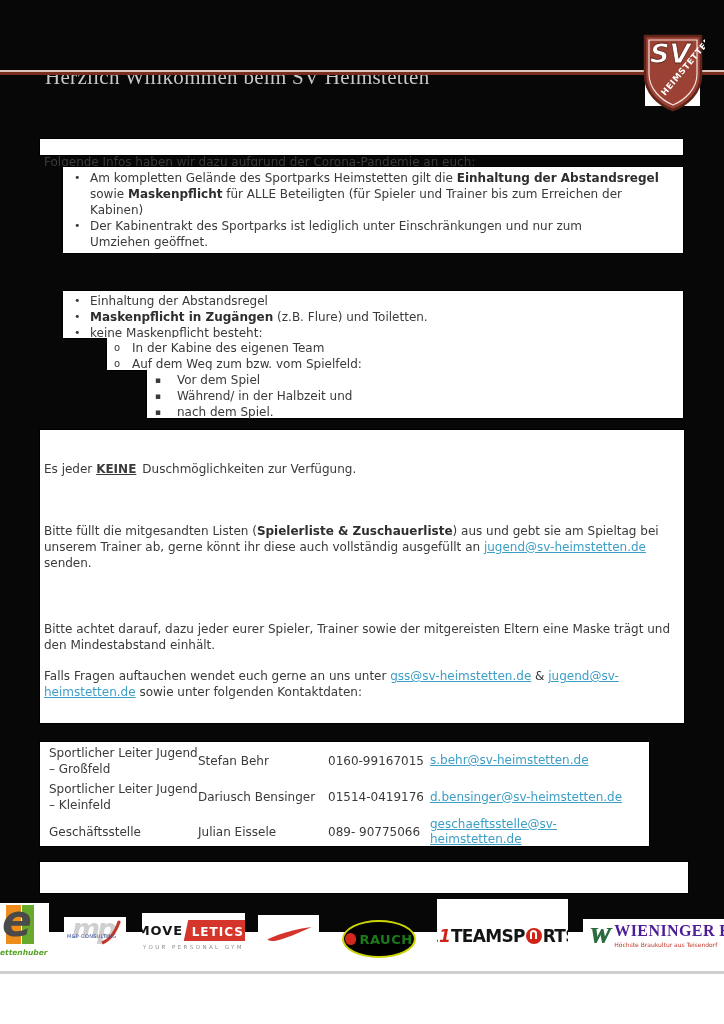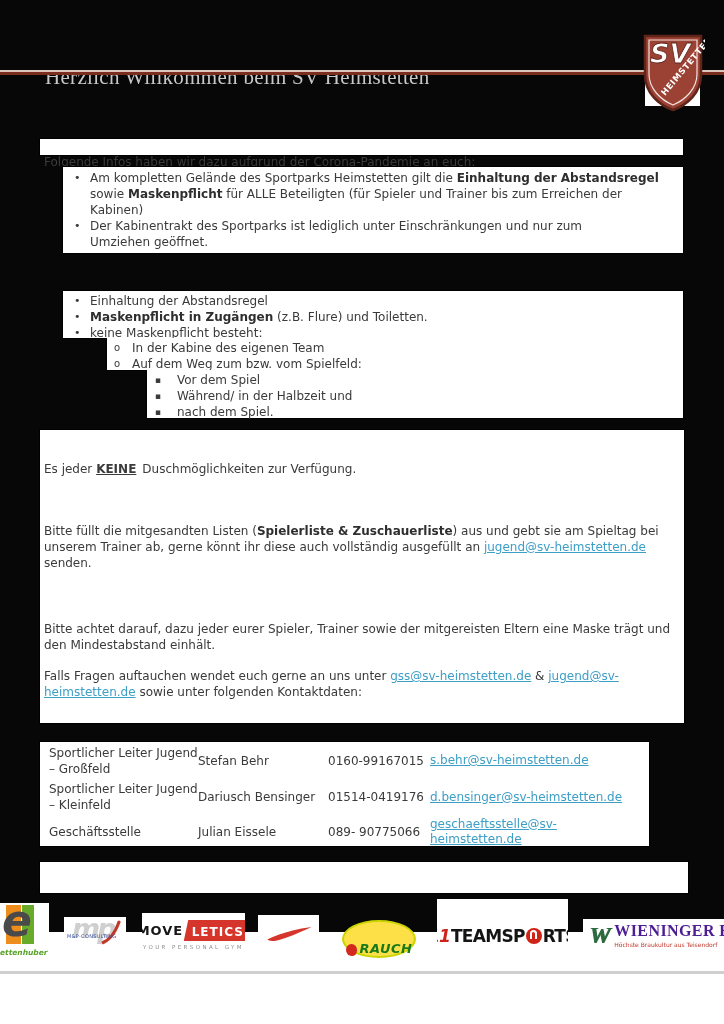--- a/index.html
+++ b/index.html
@@ -42,22 +42,22 @@
   .etten-name{position:absolute;left:0px;bottom:1px;font-size:7.5px;font-weight:bold;font-style:italic;color:#57a32a;white-space:nowrap;margin-top:6px;}
   .mp-big{position:absolute;left:8px;top:-4px;font-size:27px;font-weight:bold;color:#cfcfcf;letter-spacing:-3px;font-style:italic;}
   .mp-cap{position:absolute;left:3px;top:16px;font-size:5px;color:#3a55a4;letter-spacing:.3px;white-space:nowrap;}
   .mp-swoosh{position:absolute;right:4px;top:2px;}
   .mv-row{display:flex;align-items:center;justify-content:center;margin-top:7px;}
   .mv-move{font-size:13px;font-weight:800;color:#161616;letter-spacing:1px;}
   .mv-red{background:#d6352b;transform:skewX(-12deg);padding:1px 6px;margin-left:3px;}
   .mv-letics{display:inline-block;transform:skewX(12deg);color:#fff;font-size:12px;font-weight:800;letter-spacing:1px;}
   .mv-tag{margin-top:3px;text-align:center;font-size:5.5px;color:#8f8f8f;letter-spacing:2.4px;white-space:nowrap;}
   .nike-sv{display:block;margin:11px auto 0;}
-  .rauch{position:absolute;background:#fde047;border:2px solid #cbd400;border-radius:50%;
-         display:flex;align-items:flex-end;justify-content:center;box-sizing:border-box;font-style:italic;}
+  .rauch{position:absolute;background:#000000;border:2px solid #cbd400;border-radius:50%;
+         display:flex;align-items:center;justify-content:center;box-sizing:border-box;}
   .rauch-fruit{width:11px;height:12px;background:#d3281e;border-radius:50% 50% 46% 54%;margin-right:3px;flex:none;}
   .rauch-name{font-size:13px;font-weight:800;color:#1a7a1a;letter-spacing:.5px;}
   .ts-row{display:flex;align-items:center;justify-content:center;margin-top:27px;}
   .ts-11{color:#d02318;font-size:17px;font-weight:900;font-style:italic;letter-spacing:-1px;margin-right:1px;}
   .ts-blk{color:#141414;font-size:17px;font-weight:900;letter-spacing:-.7px;}
   .ts-circle{width:16px;height:16px;background:#d02318;border-radius:50%;margin:0 1px;flex:none;}
   .ts-gate{width:7px;height:9px;border:2px solid #fff;border-bottom:none;border-radius:4px 4px 0 0;margin:2px auto 0;box-sizing:border-box;}
   .wb{display:flex;align-items:center;}
   .wb-mono{font-family:"Liberation Serif",serif;font-size:24px;font-weight:bold;font-style:italic;
            color:#2c6b3f;margin:0 4px 0 6px;text-shadow:1px 0 #2c6b3f;}

